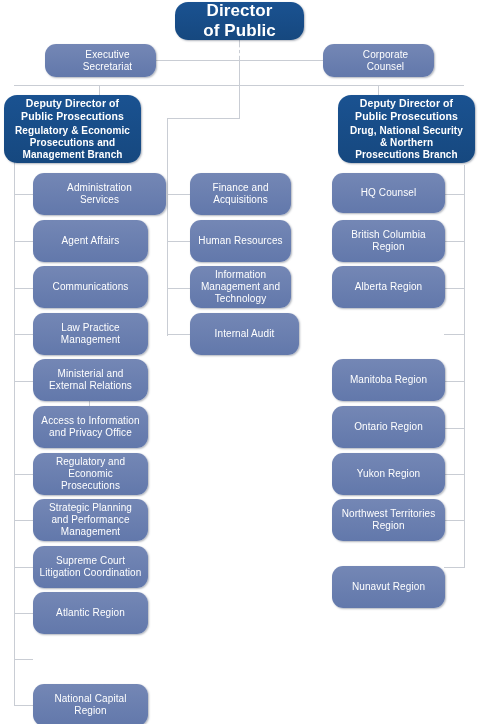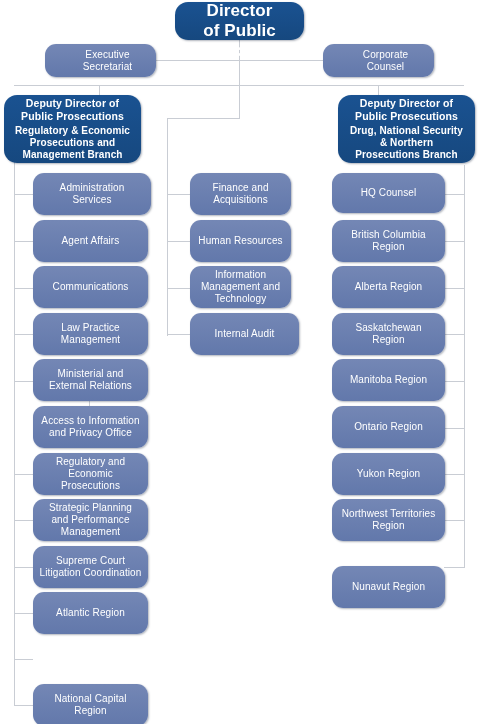--- a/index.html
+++ b/index.html
@@ -158,33 +158,33 @@
   <div class="node dark deputy" style="left:338px; top:95px; width:137px; height:68px;">
     <div class="inner">
       <div class="l1">Deputy Director of</div>
       <div class="l1">Public Prosecutions</div>
       <div class="l2">Drug, National Security</div>
       <div class="l2" style="margin-top:0">&amp; Northern</div>
       <div class="l2" style="margin-top:0">Prosecutions Branch</div>
     </div>
   </div>
 
-  <div class="node light unit" style="left:33px; top:173px; width:118px; height:42px;">
+  <div class="node light unit" style="left:33px; top:173px; width:133px; height:42px;">
     <span class="inner">Administration<br>Services</span>
   </div>
   <div class="node light unit" style="left:33px; top:220px; width:115px; height:42px;">
     <span class="inner">Agent Affairs</span>
   </div>
   <div class="node light unit" style="left:33px; top:266px; width:115px; height:42px;">
     <span class="inner">Communications</span>
   </div>
   <div class="node light unit" style="left:33px; top:313px; width:115px; height:42px;">
     <span class="inner">Law Practice<br>Management</span>
   </div>
-  <div class="node light unit" style="left:33px; top:359px; width:115px; height:42px;">
+  <div class="node light unit" style="left:33px; top:359px; width:115px; height:42px;border-radius:12px;">
     <span class="inner">Ministerial and<br>External Relations</span>
   </div>
   <div class="node light unit" style="left:33px; top:406px; width:115px; height:42px;">
     <span class="inner">Access to Information<br>and Privacy Office</span>
   </div>
   <div class="node light unit" style="left:33px; top:453px; width:115px; height:42px;">
     <span class="inner">Regulatory and<br>Economic Prosecutions</span>
   </div>
   <div class="node light unit" style="left:33px; top:499px; width:115px; height:42px;">
     <span class="inner">Strategic Planning<br>and Performance<br>Management</span>
@@ -214,23 +214,20 @@
 
   <div class="node light unit" style="left:332px; top:173px; width:113px; height:40px;">
     <span class="inner">HQ Counsel</span>
   </div>
   <div class="node light unit" style="left:332px; top:220px; width:113px; height:42px;">
     <span class="inner">British Columbia<br>Region</span>
   </div>
   <div class="node light unit" style="left:332px; top:266px; width:113px; height:42px;">
     <span class="inner">Alberta Region</span>
   </div>
-  <div class="node light unit" style="left:332px; top:313px; width:113px; height:42px;">
-    <span class="inner">Saskatchewan Region</span>
-  </div>
   <div class="node light unit" style="left:332px; top:359px; width:113px; height:42px;">
     <span class="inner">Manitoba Region</span>
   </div>
   <div class="node light unit" style="left:332px; top:406px; width:113px; height:42px;">
     <span class="inner">Ontario Region</span>
   </div>
   <div class="node light unit" style="left:332px; top:453px; width:113px; height:42px;">
     <span class="inner">Yukon Region</span>
   </div>
   <div class="node light unit" style="left:332px; top:499px; width:113px; height:42px;">

